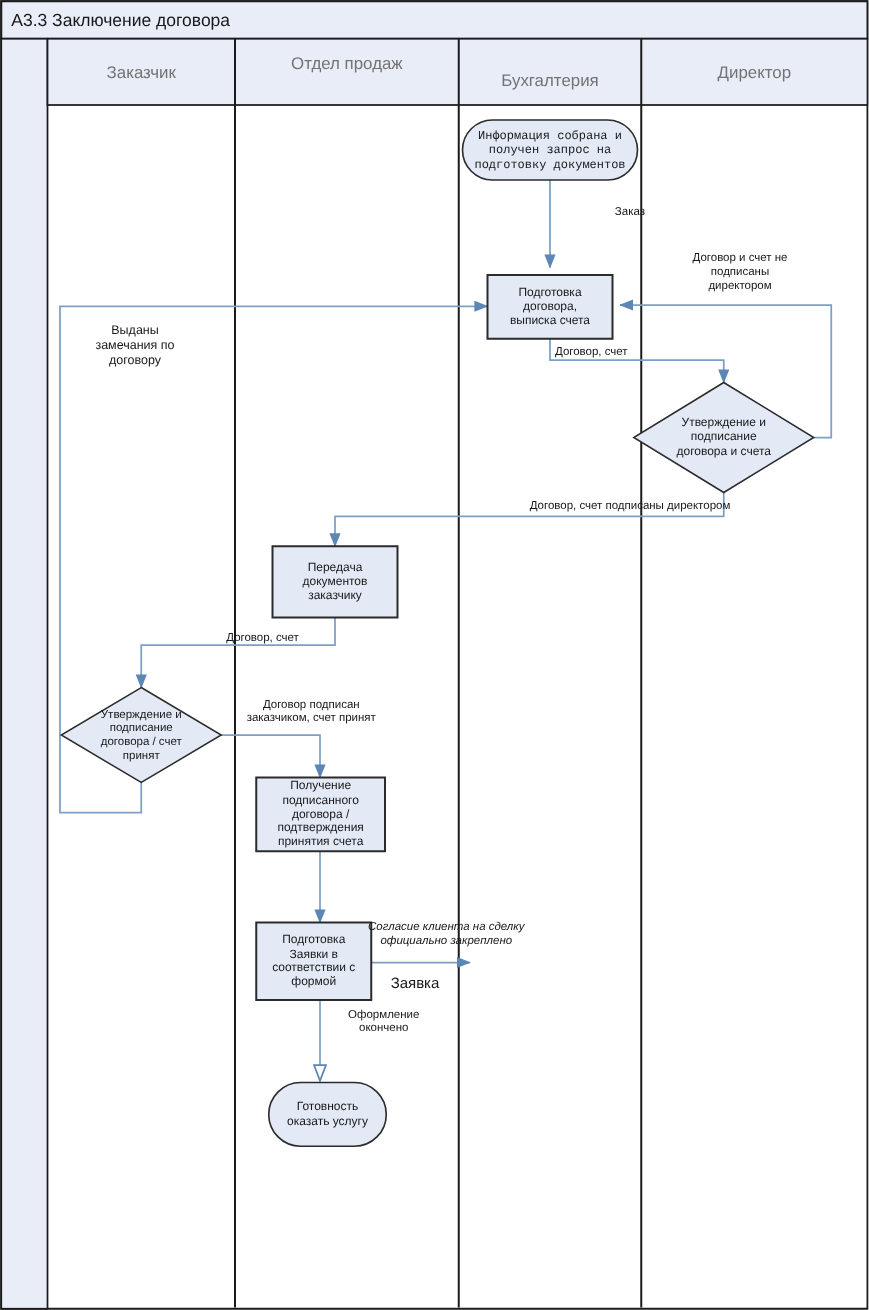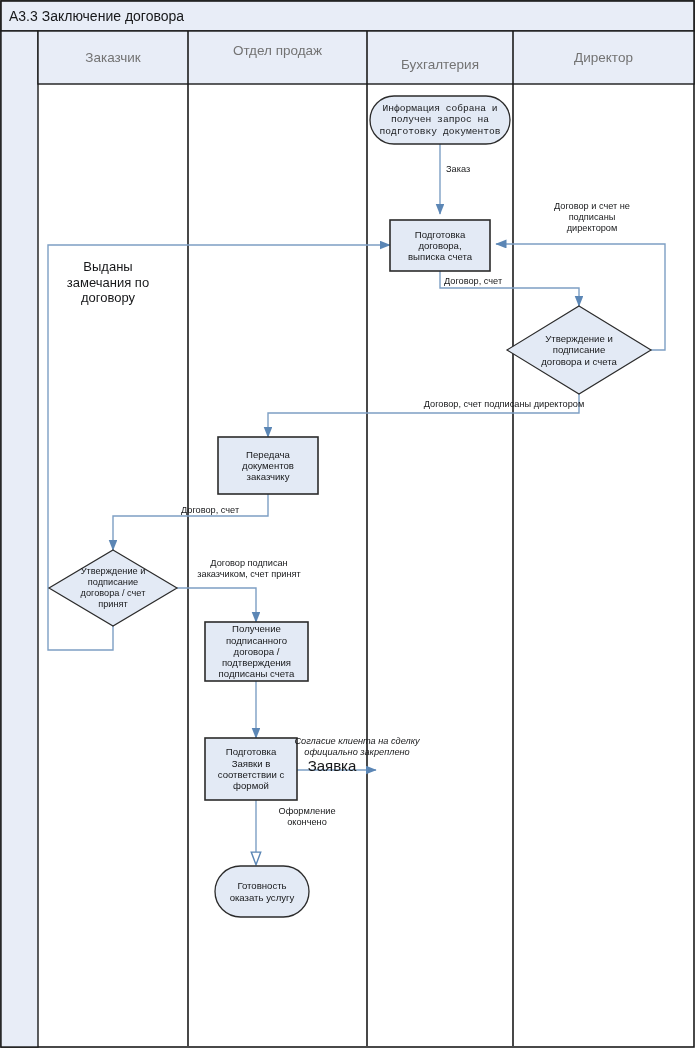--- a/index.html
+++ b/index.html
@@ -156,50 +156,50 @@
 
   <div class="node-label" style="left:49px; top:550px; width:128px; height:76px; font-size:9.2px;">Утверждение и
 подписание
 договора / счет
 принят</div>
 
   <div class="node-label" style="left:205px; top:622px; width:103px; height:59px; font-size:9.6px;">Получение
 подписанного
 договора /
 подтверждения
-подписаны счета</div>
+принятия счета</div>
 
   <div class="node-label" style="left:205px; top:738px; width:92px; height:62px; font-size:9.6px;">Подготовка
 Заявки в
 соответствии с
 формой</div>
 
   <div class="node-label" style="left:215px; top:866px; width:94px; height:51px; font-size:9.6px;">Готовность
 оказать услугу</div>
 
-  <div class="edge-label" style="left:446px; top:164px; width:70px; font-size:9.2px; text-align:left;">Заказ</div>
+  <div class="edge-label" style="left:446px; top:164px; width:70px; font-size:9.2px; text-align:right;">Заказ</div>
 
   <div class="edge-label" style="left:522px; top:201px; width:140px; font-size:9.2px;">Договор и счет не
 подписаны
 директором</div>
 
-  <div class="edge-label" style="left:50px; top:259px; width:116px; font-size:13px;">Выданы
+  <div class="edge-label" style="left:50px; top:259px; width:116px; font-size:10px;">Выданы
 замечания по
 договору</div>
 
   <div class="edge-label" style="left:444px; top:276px; width:90px; font-size:9.2px; text-align:left;">Договор, счет</div>
 
   <div class="edge-label" style="left:368px; top:399px; width:272px; font-size:9.2px;">Договор, счет подписаны директором</div>
 
   <div class="edge-label" style="left:181px; top:505px; width:88px; font-size:9.2px; text-align:left;">Договор, счет</div>
 
   <div class="edge-label" style="left:184px; top:558px; width:130px; font-size:9.2px;">Договор подписан
 заказчиком, счет принят</div>
 
   <div class="edge-label" style="left:262px; top:736px; width:190px; font-size:9.2px;font-style:italic;">Согласие клиента на сделку
 официально закреплено</div>
 
-  <div class="edge-label" style="left:303px; top:757px; width:58px; font-size:15px;">Заявка</div>
+  <div class="edge-label" style="left:303px; top:779px; width:58px; font-size:12px;">Заявка</div>
 
   <div class="edge-label" style="left:262px; top:806px; width:90px; font-size:9.2px;">Оформление
 окончено</div>
 
 </div>
 
 </body></html>

